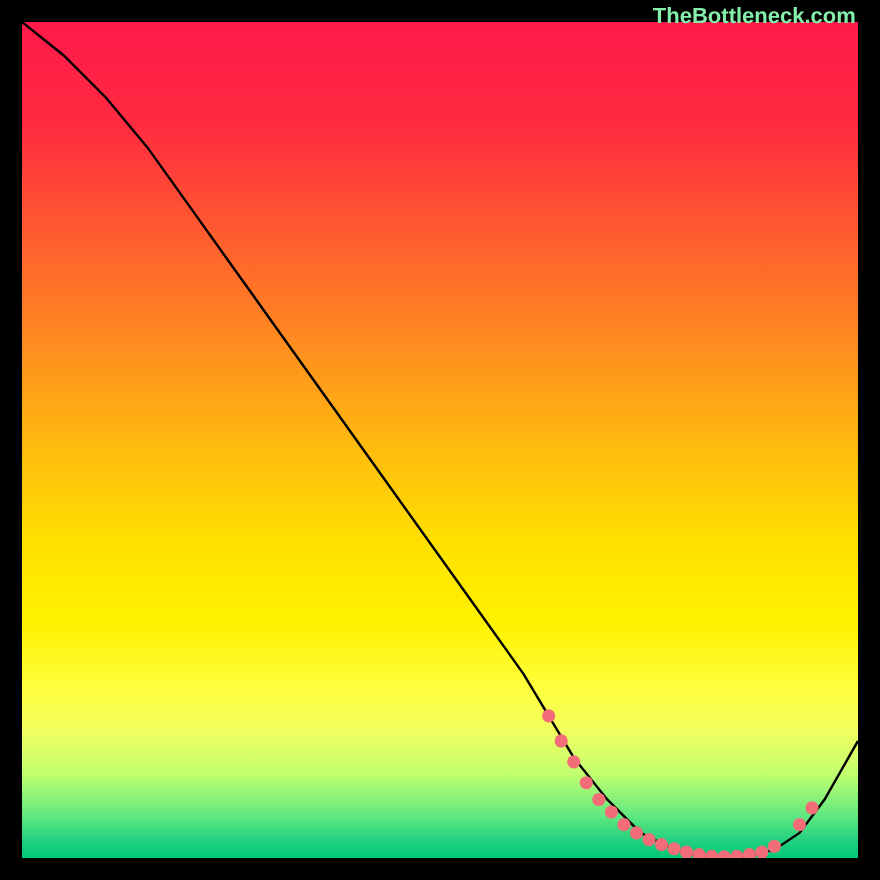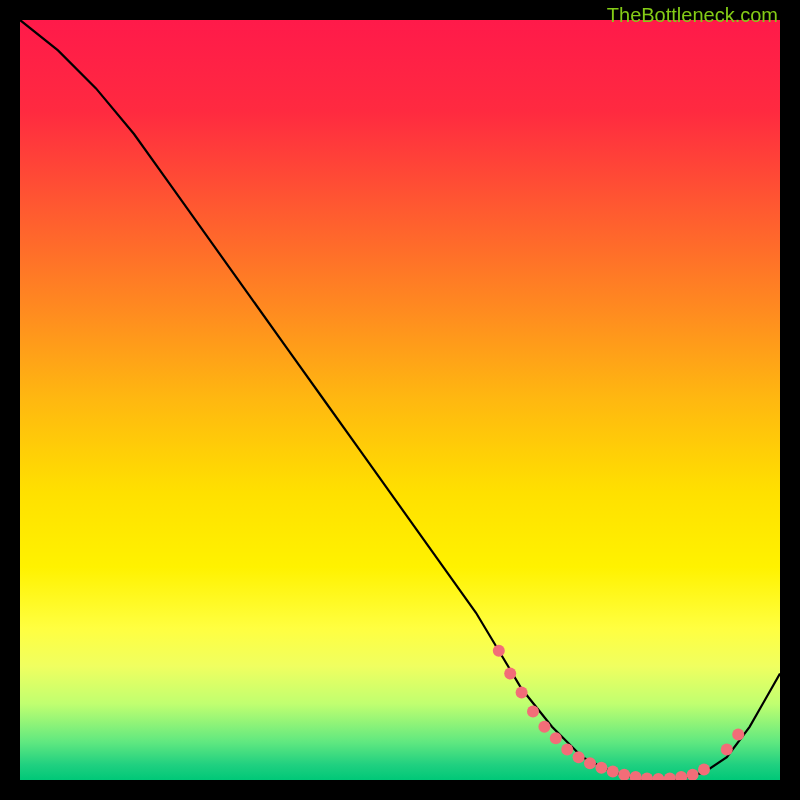--- a/index.html
+++ b/index.html
@@ -30,23 +30,23 @@
       #c0ff70 90%,
       #60e880 95%,
       #20d080 98%,
       #00c878 100%
     );
   }
   .watermark {
     position: absolute;
     top: 4px;
     right: 22px;
-    color: #84cc16;
+    color: #86efac;
     font-size: 20px;
-    font-weight: 400;
+    font-weight: 700;
     z-index: 10;
   }
   svg.curve {
     position: absolute;
     left: 0;
     top: 0;
     width: 760px;
     height: 760px;
     z-index: 5;
   }

